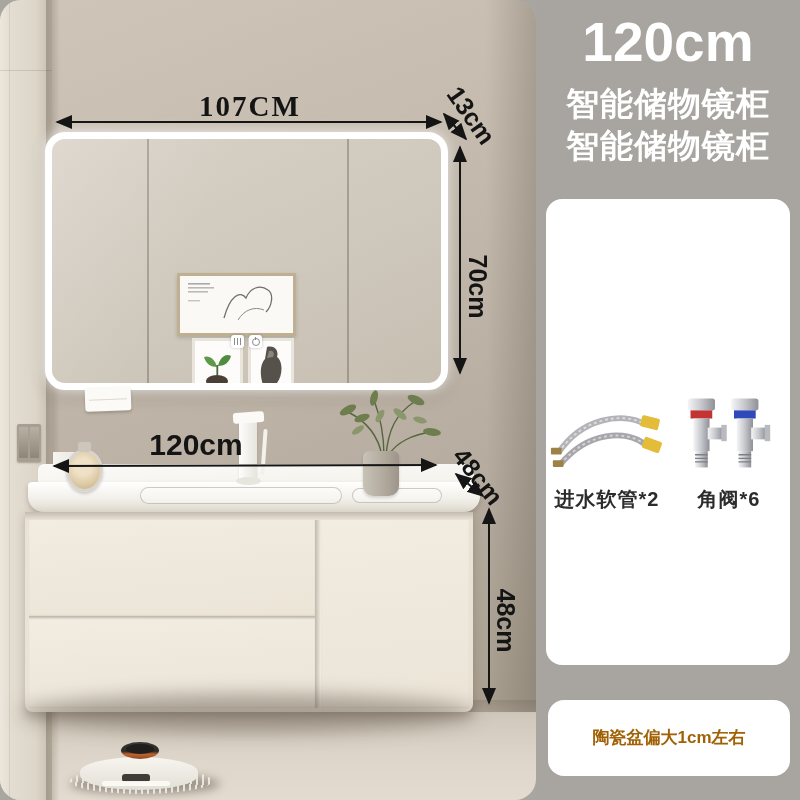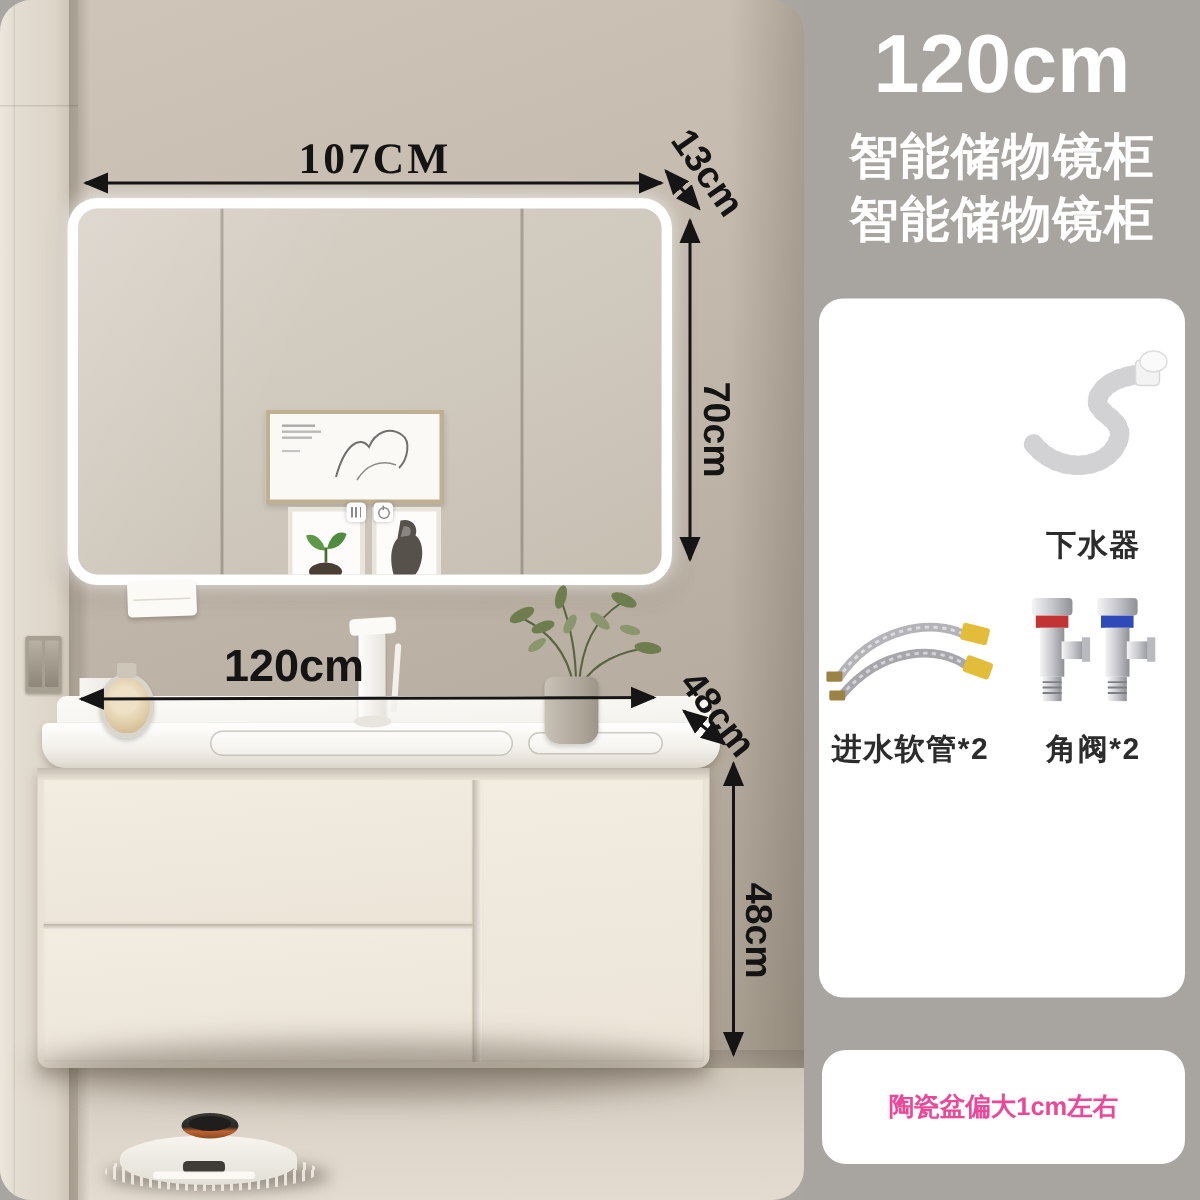--- a/index.html
+++ b/index.html
@@ -132,21 +132,21 @@
 
   #acc-panel{left:10px;top:199px;width:244px;height:466px;background:#fff;border-radius:16px;}
   .acc-cell{position:absolute;width:122px;display:flex;flex-direction:column;align-items:center;justify-content:flex-end;}
   .acc-label{font-size:20px;font-weight:600;color:#2c2c2c;letter-spacing:1px;margin-top:4px;}
   .r1{top:10px;height:168px;} .r2{top:196px;height:118px;} .r3{top:330px;height:122px;}
   .c1{left:0;} .c2{left:122px;}
   .acc-icon{flex:1;display:flex;align-items:center;justify-content:center;}
 
   #note-box{left:12px;top:700px;width:242px;height:76px;background:#fff;border-radius:16px;
         display:flex;flex-direction:column;align-items:center;justify-content:center;}
-  .note-line{font-size:17px;font-weight:600;color:#ec4899;line-height:1.55;white-space:nowrap;}
+  .note-line{font-size:17px;font-weight:600;color:#a16207;line-height:1.55;white-space:nowrap;}
 </style>
 </head>
 <body>
 
 <div id="stage">
 
   <div id="scene" class="abs">
     <div id="wall-right-shade" class="abs"></div>
     <div id="floor" class="abs"></div>
     <div id="floor-seam" class="abs"></div>
@@ -281,31 +281,20 @@
   </div>
 
   <div id="right-band" class="abs">
     <div id="title-size" class="abs">120cm</div>
     <div id="title-sub1" class="abs title-sub">智能储物镜柜</div>
     <div id="title-sub2" class="abs title-sub">智能储物镜柜</div>
 
     <div id="acc-panel" class="abs">
 
 
-      <div class="acc-cell r1 c2">
-        <div class="acc-icon">
-          <svg width="100" height="92" viewBox="0 0 100 92">
-            <path d="M10,64 C26,84 58,82 66,63 C74,46 46,44 54,31 C60,20 76,18 84,17" fill="none" stroke="#e9e9e9" stroke-width="13" stroke-linecap="round"></path>
-            <path d="M10,64 C26,84 58,82 66,63 C74,46 46,44 54,31 C60,20 76,18 84,17" fill="none" stroke="#c9c9cc" stroke-width="13" stroke-linecap="round" stroke-dasharray="2 4" opacity=".75"></path>
-            <rect x="78" y="8" width="16" height="17" rx="3" fill="#f3f3f3" stroke="#d8d8d8"></rect>
-            <ellipse cx="90" cy="9" rx="9" ry="7" fill="#fafafa" stroke="#dedede"></ellipse>
-          </svg>
-        </div>
-        <div class="acc-label">下水器</div>
-      </div>
 
       <div class="acc-cell r2 c1">
         <div class="acc-icon">
           <svg width="116" height="70" viewBox="0 0 120 72">
             <path d="M10,50 C34,14 76,8 98,20" fill="none" stroke="#b4b4b8" stroke-width="6"></path>
             <path d="M12,62 C40,28 80,26 100,42" fill="none" stroke="#a6a6ab" stroke-width="6"></path>
             <path d="M10,50 C34,14 76,8 98,20" fill="none" stroke="#dcdcdf" stroke-width="2" stroke-dasharray="3 3"></path>
             <path d="M12,62 C40,28 80,26 100,42" fill="none" stroke="#d4d4d8" stroke-width="2" stroke-dasharray="3 3"></path>
             <rect x="95" y="13" width="19" height="12" rx="2" fill="#e3bd3a" transform="rotate(14 104 19)"></rect>
             <rect x="97" y="36" width="19" height="12" rx="2" fill="#e3bd3a" transform="rotate(20 106 42)"></rect>
@@ -339,21 +328,21 @@
               <rect x="2" y="4" width="30" height="13" rx="3" fill="url(#sv)"></rect>
               <rect x="5" y="17" width="24" height="9" fill="#2f49b8"></rect>
               <rect x="8" y="26" width="18" height="36" fill="url(#sv)"></rect>
               <rect x="24" y="36" width="17" height="13" fill="url(#sv)"></rect>
               <rect x="39" y="33" width="6" height="18" fill="#b9bac0"></rect>
               <rect x="10" y="62" width="14" height="18" fill="url(#sv)"></rect>
               <path d="M10,66 h14 M10,70 h14 M10,74 h14" stroke="#7e7f85" stroke-width="1.4"></path>
             </g>
           </svg>
         </div>
-        <div class="acc-label">角阀*2</div>
+        <div class="acc-label">角阀*6</div>
       </div>
 
 
     </div>
 
     <div id="note-box" class="abs">
       <div class="note-line">陶瓷盆偏大1cm左右</div>
     </div>
   </div>
 

